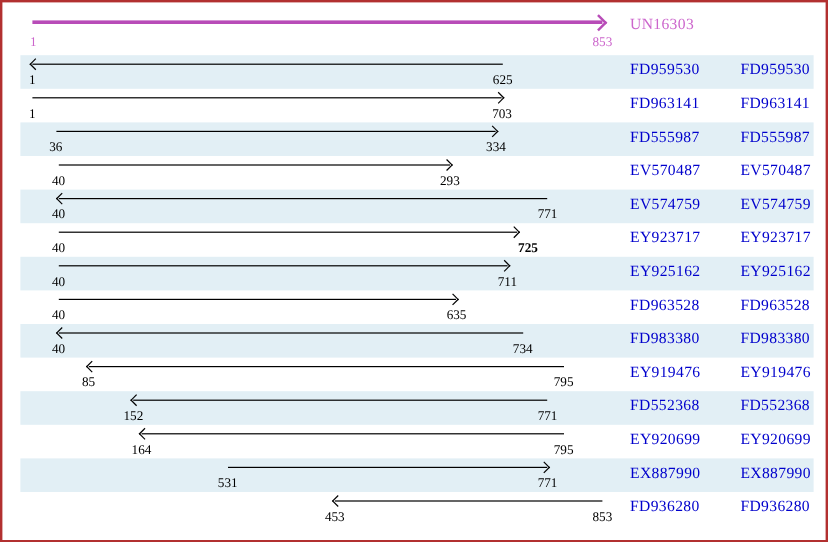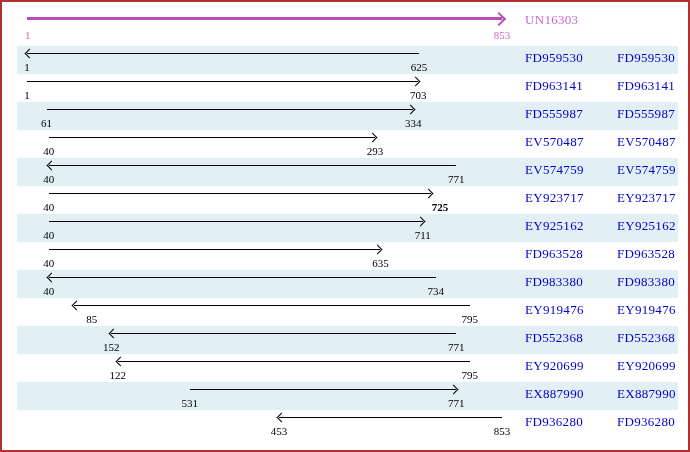--- a/index.html
+++ b/index.html
@@ -100,21 +100,21 @@
     <span class="num end" style="left: 416.373px;">703</span>
     <a class="label col1">FD963141</a>
     <a class="label col2">FD963141</a>
   </div>
 
   <div class="row shaded">
     <div class="band"></div>
     <div class="arrow" style="left: 44.5129px; width: 366.843px;">
           <span class="chevb right"></span>
         </div>
-    <span class="num start" style="left: 44.5129px;">61</span>
+    <span class="num start" style="left: 44.5129px;">36</span>
     <span class="num end" style="left: 411.356px;">334</span>
     <a class="label col1">FD555987</a>
     <a class="label col2">FD555987</a>
   </div>
 
   <div class="row">
     <div class="band"></div>
     <div class="arrow" style="left: 46.743px; width: 326.144px;">
           <span class="chevb right"></span>
         </div>
@@ -177,21 +177,21 @@
     <span class="num end" style="left: 433.656px;">734</span>
     <a class="label col1">FD983380</a>
     <a class="label col2">FD983380</a>
   </div>
 
   <div class="row">
     <div class="band"></div>
     <div class="arrow" style="left: 71.831px; width: 395.833px;">
           <span class="chevb left"></span>
         </div>
-    <span class="num start" style="left: 71.831px; margin-left: 18px;">85</span>
+    <span class="num start" style="left: 71.831px;">85</span>
     <span class="num end" style="left: 467.664px;">795</span>
     <a class="label col1">EY919476</a>
     <a class="label col2">EY919476</a>
   </div>
 
   <div class="row shaded">
     <div class="band"></div>
     <div class="arrow" style="left: 109.184px; width: 345.1px;">
           <span class="chevb left"></span>
         </div>
@@ -199,21 +199,21 @@
     <span class="num end" style="left: 454.284px;">771</span>
     <a class="label col1">FD552368</a>
     <a class="label col2">FD552368</a>
   </div>
 
   <div class="row">
     <div class="band"></div>
     <div class="arrow" style="left: 115.874px; width: 351.79px;">
           <span class="chevb left"></span>
         </div>
-    <span class="num start" style="left: 115.874px;">122</span>
+    <span class="num start" style="left: 115.874px;">164</span>
     <span class="num end" style="left: 467.664px;">795</span>
     <a class="label col1">EY920699</a>
     <a class="label col2">EY920699</a>
   </div>
 
   <div class="row shaded">
     <div class="band"></div>
     <div class="arrow" style="left: 187.793px; width: 266.491px;">
           <span class="chevb right"></span>
         </div>

